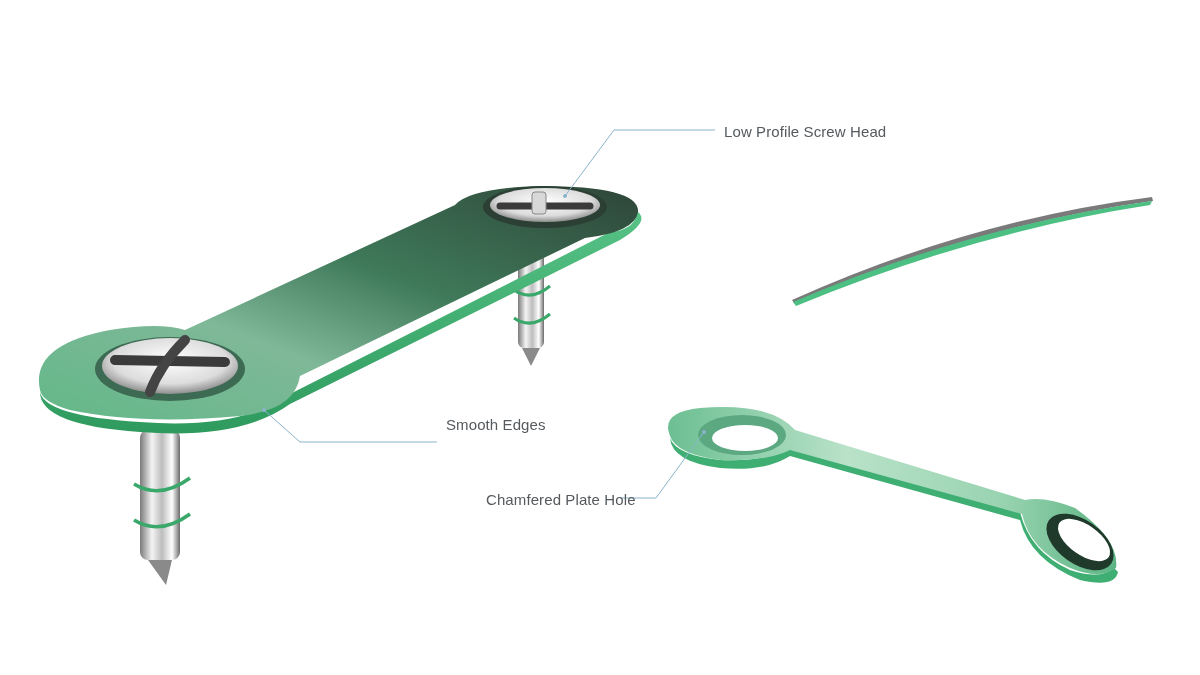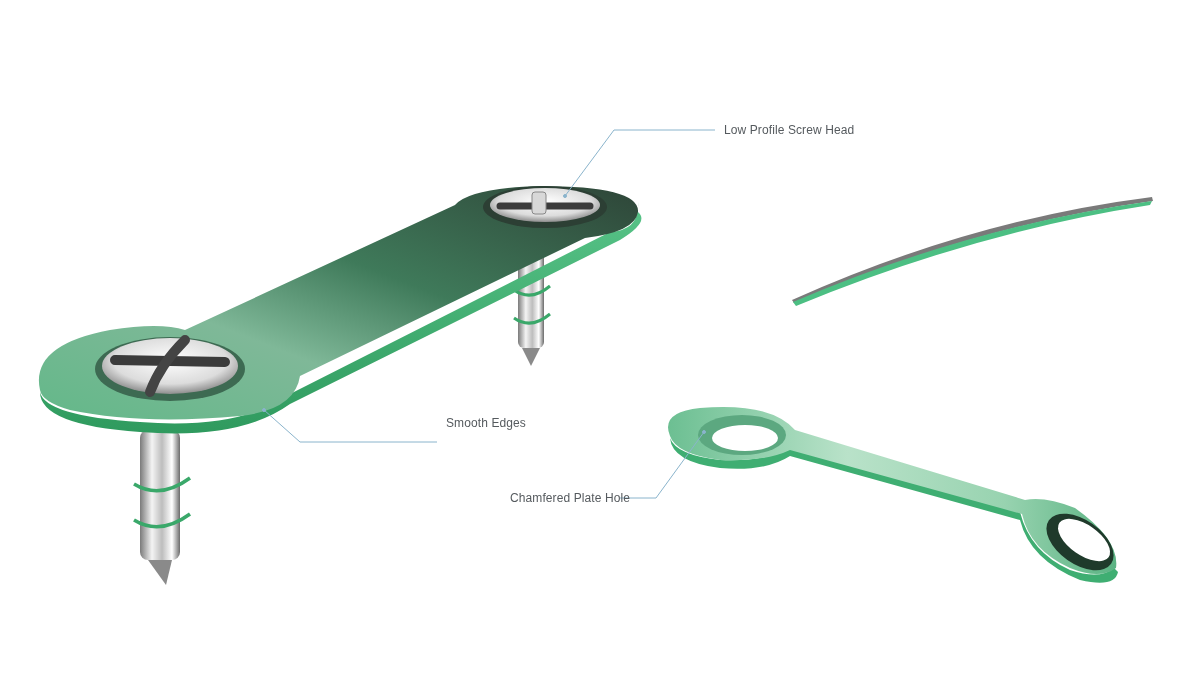--- a/index.html
+++ b/index.html
@@ -1,19 +1,19 @@
 <!DOCTYPE html>
 <html><head>
 <meta charset="utf-8">
 <style>
   html, body { margin: 0; padding: 0; background: #ffffff; }
   body { width: 1200px; height: 675px; position: relative; overflow: hidden;
          font-family: "Liberation Sans", "DejaVu Sans", sans-serif; }
   svg.art { position: absolute; left: 0; top: 0; }
-  .label { position: absolute; font-size: 12px; color: #555a5e; white-space: nowrap; letter-spacing: 0.1px; }
+  .label { position: absolute; font-size: 15px; color: #555a5e; white-space: nowrap; letter-spacing: 0.1px; }
 </style>
 </head>
 <body>
 
 <svg class="art" width="1200" height="675" viewBox="0 0 1200 675">
   <defs>
     <linearGradient id="plateTop" x1="0" y1="1" x2="1" y2="0">
       <stop offset="0" stop-color="#63b889"></stop>
       <stop offset="0.35" stop-color="#7fb898"></stop>
       <stop offset="0.6" stop-color="#3f7a5a"></stop>
@@ -107,13 +107,13 @@
     <circle cx="565" cy="196" r="1.5" fill="#8ab4cc"></circle>
     <polyline points="264,410 300,442 437,442"></polyline>
     <circle cx="264" cy="410" r="1.5" fill="#8ab4cc"></circle>
     <polyline points="704,432 656,498 620,498"></polyline>
     <circle cx="704" cy="432" r="1.5" fill="#8ab4cc"></circle>
   </g>
 </svg>
 
 <div class="label" style="left:724px; top:123px;">Low Profile Screw Head</div>
 <div class="label" style="left:446px; top:416px;">Smooth Edges</div>
-<div class="label" style="left:510px; top:491px;">Chamfered Plate Hole</div>
+<div class="label" style="left:486px; top:491px;">Chamfered Plate Hole</div>
 
 </body></html>

